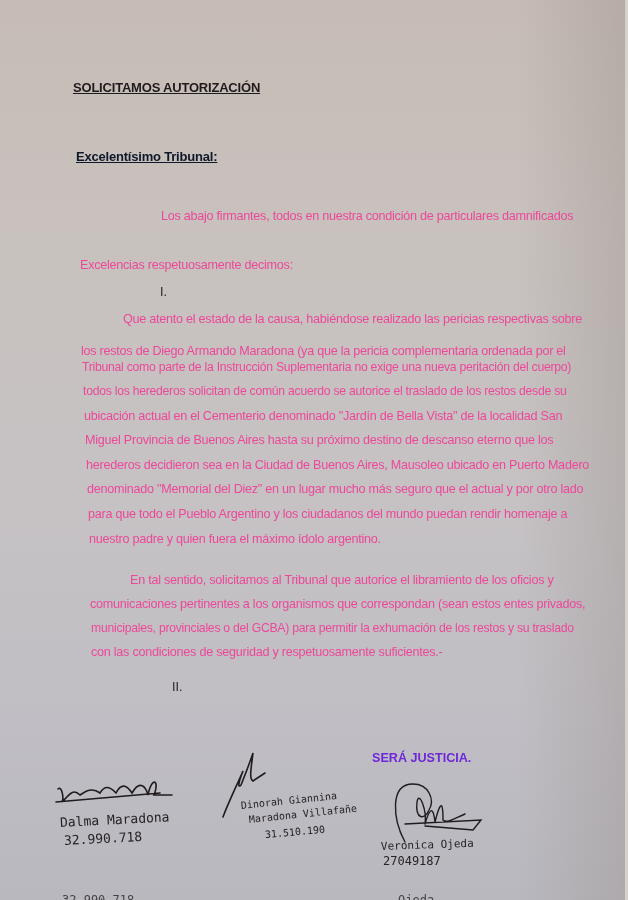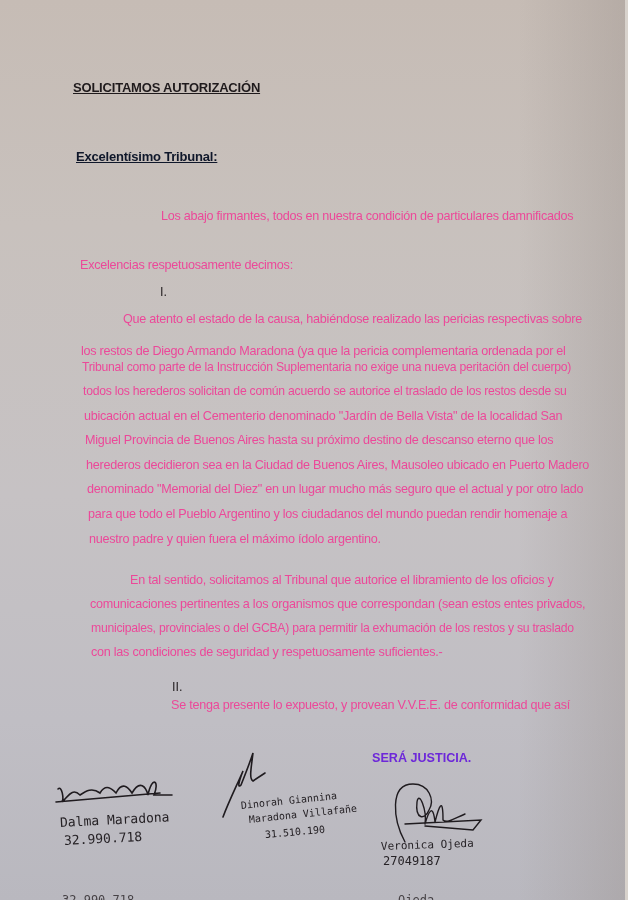--- a/index.html
+++ b/index.html
@@ -79,21 +79,20 @@
   </div>
 
   <div>
     <div class="line" style="left:130px; top:573px;">En tal sentido, solicitamos al Tribunal que autorice el libramiento de los oficios y</div>
     <div class="line" style="left:90px; top:597px;">comunicaciones pertinentes a los organismos que correspondan (sean estos entes privados,</div>
     <div class="line" style="left:91px; top:621px; font-size:12.2px;">municipales, provinciales o del GCBA) para permitir la exhumación de los restos y su traslado</div>
     <div class="line" style="left:91px; top:645px;">con las condiciones de seguridad y respetuosamente suficientes.-</div>
   </div>
 
   <div class="roman" style="left:172px; top:680px;">II.</div>
-  <div class="line" style="left:171px; top:698px;">Se tenga presente lo expuesto, y provean V.V.E.E. de conformidad que así</div>
 
   <div class="closing">SERÁ JUSTICIA.</div>
 
   <div>
     <svg class="sig" style="left:50px; top:775px;" width="130" height="40" viewBox="0 0 130 40">
       <path d="M8 14 C12 10, 14 24, 12 27 C18 22, 22 12, 30 20 C36 16, 42 12, 50 18 C56 8, 62 14, 66 18 C72 6, 78 12, 82 18 C90 4, 96 12, 98 20 C102 0, 110 6, 104 20 L122 20 M6 27 L110 18" fill="none" stroke="#1f1b1f" stroke-width="1.6" stroke-linecap="round"></path>
     </svg>
     <div class="hand" style="left:60px; top:815px; font-size:13px; transform:rotate(-3deg);">Dalma Maradona</div>
     <div class="hand" style="left:64px; top:833px; font-size:13px; transform:rotate(-3deg);">32.990.718</div>
   </div>

